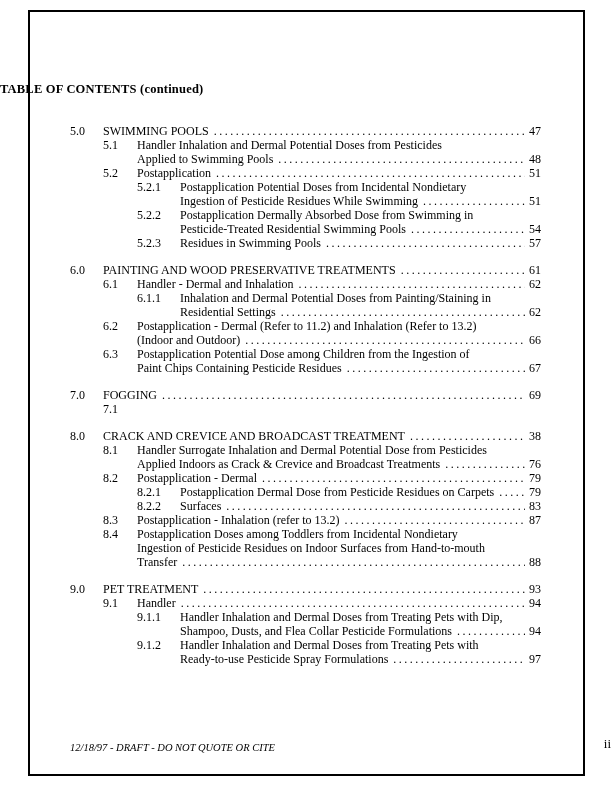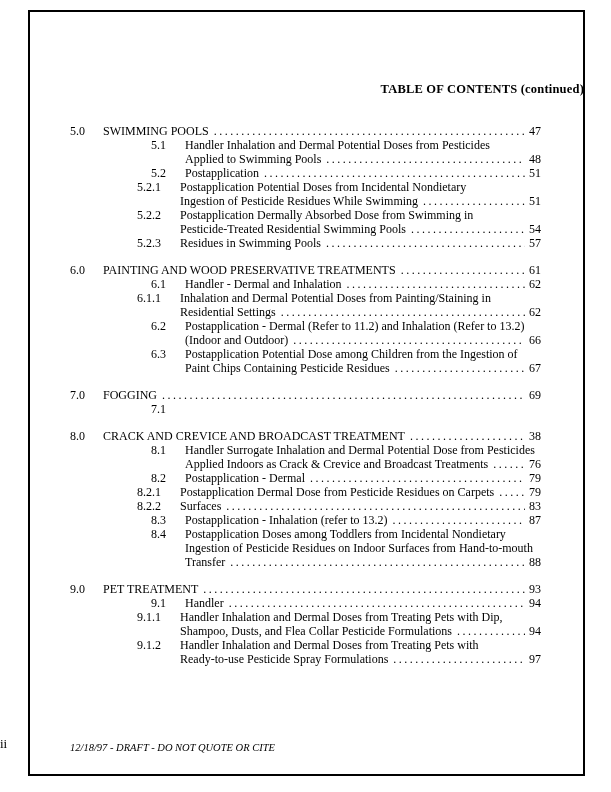--- a/index.html
+++ b/index.html
@@ -14,40 +14,40 @@
   .frame {
     position: absolute;
     left: 28px; top: 10px;
     width: 557px; height: 766px;
     border: 2px solid #000;
   }
   .title {
     position: absolute;
     top: 82px; left: 0;
     width: 584px;
-    text-align: right;
+    text-align: left;
     font-weight: bold;
     font-size: 12.5px;
     letter-spacing: 0.2px;
   }
   .toc {
     position: absolute;
     left: 70px; top: 124px;
     width: 471px;
     font-size: 12px;
     line-height: 14px;
   }
   .section { margin-top: 13px; }
   .section:first-child { margin-top: 0; }
   .entry { display: flex; }
   .entry .num { flex: 0 0 auto; }
   .level-0 { padding-left: 0; }
   .level-0 > .num { width: 33px; }
   .level-1 { padding-left: 33px; }
-  .level-1 > .num { width: 34px; margin-left: 48px; }
+  .level-1 > .num { width: 34px; }
   .level-2 { padding-left: 67px; }
   .level-2 > .num { width: 43px; }
   .etext { flex: 1 1 auto; min-width: 0; }
   .line { white-space: nowrap; }
   .line.last { display: flex; align-items: flex-start; }
   .ltext { flex: 0 0 auto; }
   .dots {
     flex: 1 1 auto;
     min-width: 6px;
     overflow: hidden;
@@ -62,21 +62,21 @@
   .footer-left {
     position: absolute;
     left: 70px; top: 742px;
     font-style: italic;
     font-size: 10.5px;
   }
   .footer-page {
     position: absolute;
     left: 0; top: 736px;
     width: 611px;
-    text-align: left;
+    text-align: right;
     font-size: 13px;
   }
 </style>
 </head>
 <body>
 
 <div class="frame"></div>
 
 <h1 class="title">TABLE OF CONTENTS (continued)</h1>
 

